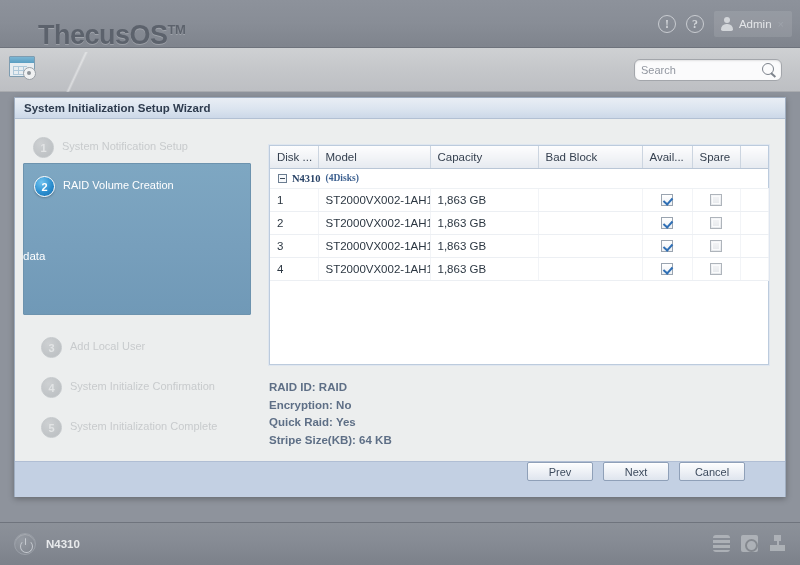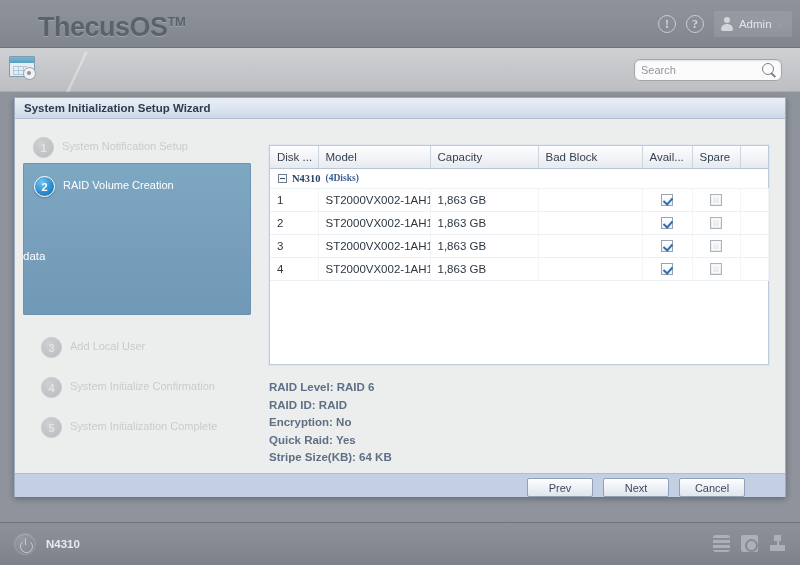--- a/index.html
+++ b/index.html
@@ -10,21 +10,21 @@
   }
   body { background: #8e939c; position: relative; }
 
   
   .top-header {
     position: absolute; left: 0; top: 0; width: 800px; height: 48px;
     background: linear-gradient(to bottom, #8d929b 0%, #888d96 50%, #7f848d 100%);
     border-bottom: 1px solid #6e737c;
   }
   .brand {
-    position: absolute; left: 38px; top: 12px;
+    position: absolute; left: 38px; top: 20px;
     font-size: 27px; font-weight: bold; letter-spacing: -0.5px;
     color: #5c626c;
     text-shadow: 0 1px 0 rgba(255,255,255,0.22);
   }
   .brand .tm { font-size: 13px; vertical-align: super; font-weight: bold; }
 
   .hdr-icons {
     position: absolute; right: 8px; top: 0; height: 48px;
     display: flex; align-items: center; gap: 10px;
   }
@@ -277,24 +277,24 @@
 
   .raid-info {
     position: absolute; left: 8px; top: 252px;
     font-size: 11.5px; font-weight: bold; color: #5e6f86;
     line-height: 17.5px;
   }
   .raid-info div { white-space: nowrap; }
 
   
   .wizard-footer {
-    position: absolute; left: 0; bottom: 0; width: 100%; height: 24px;
+    position: absolute; left: 0; bottom: 0; width: 100%; height: 36px;
     background: #c3d0e3;
     border-top: 1px solid #b0bed4;
-    display: flex; align-items: flex-end; justify-content: flex-end;
+    display: flex; align-items: flex-start; justify-content: flex-end;
     gap: 10px; padding-right: 40px;
   }
   .btn {
     width: 66px; height: 19px;
     font-family: "Liberation Sans", sans-serif;
     font-size: 11px; color: #3d4b5e;
     background: linear-gradient(to bottom, #fcfdfe 0%, #eef1f6 50%, #dfe5ee 100%);
     border: 1px solid #8fa0b8;
     border-radius: 2px;
     cursor: pointer;
@@ -510,21 +510,20 @@
               <td></td>
               <td class="td-center"><span class="cbx on"></span></td>
               <td class="td-center"><span class="cbx off"></span></td>
               <td></td>
             </tr>
           </tbody>
         </table>
       </div>
 
       <div class="raid-info">
-        <div>RAID Level: RAID 6</div>
         <div>RAID ID: RAID</div>
         <div>Encryption: No</div>
         <div>Quick Raid: Yes</div>
         <div>Stripe Size(KB): 64 KB</div>
       </div>
     </div>
 
     <div class="wizard-footer">
       <button class="btn">Prev</button>
       <button class="btn">Next</button>

